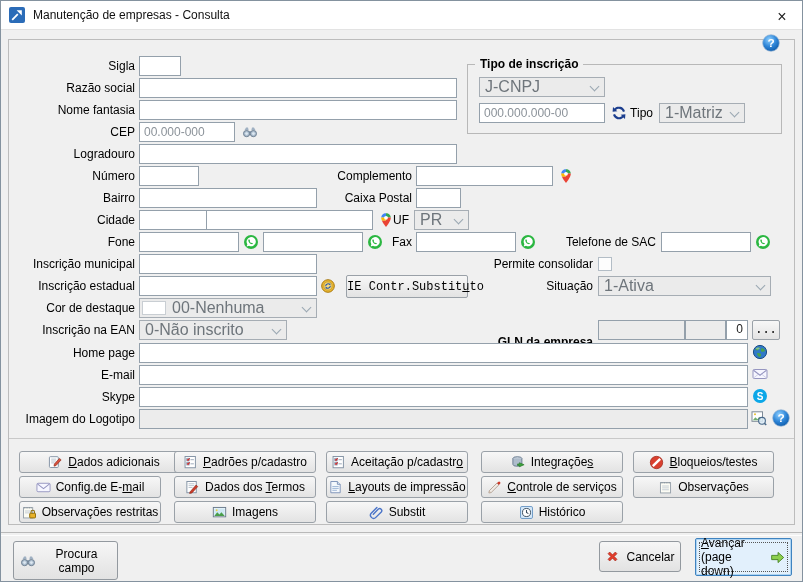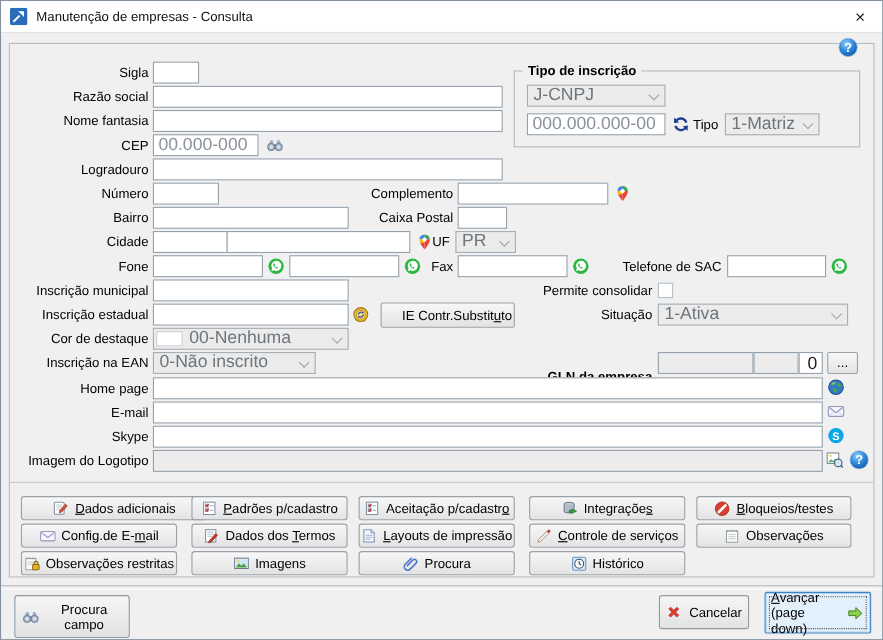--- a/index.html
+++ b/index.html
@@ -8,35 +8,35 @@
   .titlebar{position:absolute;left:0;top:0;width:100%;height:29px;background:#ffffff;border-bottom:1px solid #e3e3e3;box-sizing:border-box;}
   .appico{position:absolute;left:8px;top:6px;width:16px;height:16px;}
   .title-text{position:absolute;left:32px;top:0;height:29px;line-height:29px;font-size:12px;color:#111;}
   .close-btn{position:absolute;right:0;top:0;width:40px;height:29px;border:none;background:transparent;font-size:16px;color:#222;cursor:default;font-family:inherit;line-height:29px;}
   
   .panel{position:absolute;left:7px;top:38px;width:787px;height:486px;border:1px solid #bcbcbc;box-sizing:border-box;}
   .panel-div{position:absolute;left:8px;top:437px;width:785px;height:0;border-top:1px solid #c9c9c9;}
   .groove{position:absolute;left:0;top:531px;width:803px;height:2px;border-top:1px solid #b9b9b9;border-bottom:1px solid #fdfdfd;box-sizing:content-box;}
   
   .lbl{position:absolute;font-size:12px;color:#000;text-align:right;height:20px;line-height:20px;white-space:nowrap;}
-  .txt{position:absolute;box-sizing:border-box;height:20px;border:1px solid #94a0ab;background:#fff;font-size:16px;font-family:inherit;padding:1px 4px;color:#222;}
+  .txt{position:absolute;box-sizing:border-box;height:20px;border:1px solid #94a0ab;background:#fff;font-size:12px;font-family:inherit;padding:1px 4px;color:#222;}
   .txt.graytext{color:#8b9299;}
   .txt.dis{background:#ececec;color:#7c8288;}
   .dd{position:absolute;box-sizing:border-box;height:20px;border:1px solid #a6adb4;background:#ebebeb;color:#6e757b;font-size:16px;line-height:18px;padding:0 18px 0 5px;white-space:nowrap;overflow:hidden;}
   .chev{position:absolute;right:6px;top:5px;width:6px;height:6px;border-right:1.6px solid #9aa7b2;border-bottom:1.6px solid #9aa7b2;transform:rotate(45deg);}
   .swatch{position:absolute;left:2px;top:2px;width:24px;height:14px;background:#fff;border:1px solid #c9ced3;box-sizing:border-box;}
   .cbx{position:absolute;width:14px;height:14px;background:#fdfdfd;border:1px solid #b3bdc6;box-sizing:border-box;}
   .ico{position:absolute;width:16px;height:16px;}
   .group{position:absolute;left:466px;top:63px;width:315px;height:70px;border:1px solid #b8b8b8;box-sizing:border-box;}
   .group-title{position:absolute;left:474px;top:56px;background:#f0f0f0;padding:0 5px;font-size:12px;font-weight:bold;color:#000;}
   
   .gbtn{position:absolute;box-sizing:border-box;height:22px;background:linear-gradient(#f7f7f7,#e3e3e3);border:1px solid #9aa1a8;border-radius:3px;font-size:12px;font-family:inherit;color:#000;display:flex;align-items:center;justify-content:center;gap:5px;padding:0 4px;cursor:default;}
   .gbtn svg{width:15px;height:15px;flex:none;}
   .mn{text-decoration:underline;}
-  .smallbtn{position:absolute;box-sizing:border-box;background:linear-gradient(#f7f7f7,#e3e3e3);border:1px solid #9aa1a8;border-radius:2px;font-size:12px;font-family:Liberation Sans, sans-serif;display:flex;align-items:center;justify-content:center;gap:17px;cursor:default;}
+  .smallbtn{position:absolute;box-sizing:border-box;background:linear-gradient(#f7f7f7,#e3e3e3);border:1px solid #9aa1a8;border-radius:2px;font-size:12px;font-family:Liberation Mono, monospace;display:flex;align-items:center;justify-content:center;gap:17px;cursor:default;}
   .footer-btn{position:absolute;box-sizing:border-box;background:linear-gradient(#f6f6f6,#e2e2e2);border:1px solid #93999f;border-radius:3px;font-size:12px;font-family:inherit;color:#000;display:flex;align-items:center;justify-content:center;gap:6px;cursor:default;}
   .footer-btn svg{flex:none;}
   .avancar{position:absolute;left:694px;top:537px;width:97px;height:38px;box-sizing:border-box;background:#e2f0fc;border:1px solid #3f83c0;box-shadow:inset 0 0 0 1px #aed4f2;border-radius:2px;display:flex;align-items:center;padding:0 5px;gap:4px;font-family:inherit;cursor:default;}
   .focus-rect{position:absolute;left:3px;top:3px;right:3px;bottom:3px;border:1px dotted #555;pointer-events:none;}
   .av-text{font-size:12px;line-height:14px;text-align:left;color:#000;flex:1;}
   .av-text .l2{display:block;}
   .bl{white-space:nowrap;}
 </style>
 </head>
 <body>
@@ -367,21 +367,21 @@
       <rect x="2.4" y="3.6" width="11.2" height="8" fill="#cfe8f4"></rect>
       <path d="M2.4 11.6 l3.2-4 2.4 2.6 2-2.6 3.6 4z" fill="#4a9e4a"></path>
       <circle cx="5" cy="5.6" r="1" fill="#f0cf3a"></circle>
     </svg>
     <span class="bl"><span>Imagens</span><span class="mn"></span><span></span></span>
   </button>
   <button class="gbtn" style="left:325px;top:500px;width:142px;">
     <svg viewBox="0 0 16 16">
       <path d="M4.6 9.8 L10 4.3 a2.2 2.2 0 0 1 3.1 3.1 L7.3 13.2 a3.3 3.3 0 0 1 -4.7-4.7 L8.4 2.7" fill="none" stroke="#4a74c8" stroke-width="1.5" stroke-linecap="round"></path>
     </svg>
-    <span class="bl"><span>Procura</span><span class="mn"></span><span></span></span>
+    <span class="bl"><span>Substit</span><span class="mn"></span><span></span></span>
   </button>
   <button class="gbtn" style="left:480px;top:500px;width:142px;">
     <svg viewBox="0 0 16 16">
       <rect x="1.6" y="1.6" width="12.8" height="12.8" rx="1.5" fill="#d4e7f8" stroke="#6b97c4"></rect>
       <circle cx="8" cy="8" r="4.3" fill="#fff" stroke="#3a4a5a"></circle>
       <path d="M8 5.4 V8 l2 1.2" fill="none" stroke="#3a4a5a" stroke-width="1.1"></path>
     </svg>
     <span class="bl"><span>Histórico</span><span class="mn"></span><span></span></span>
   </button>
 

